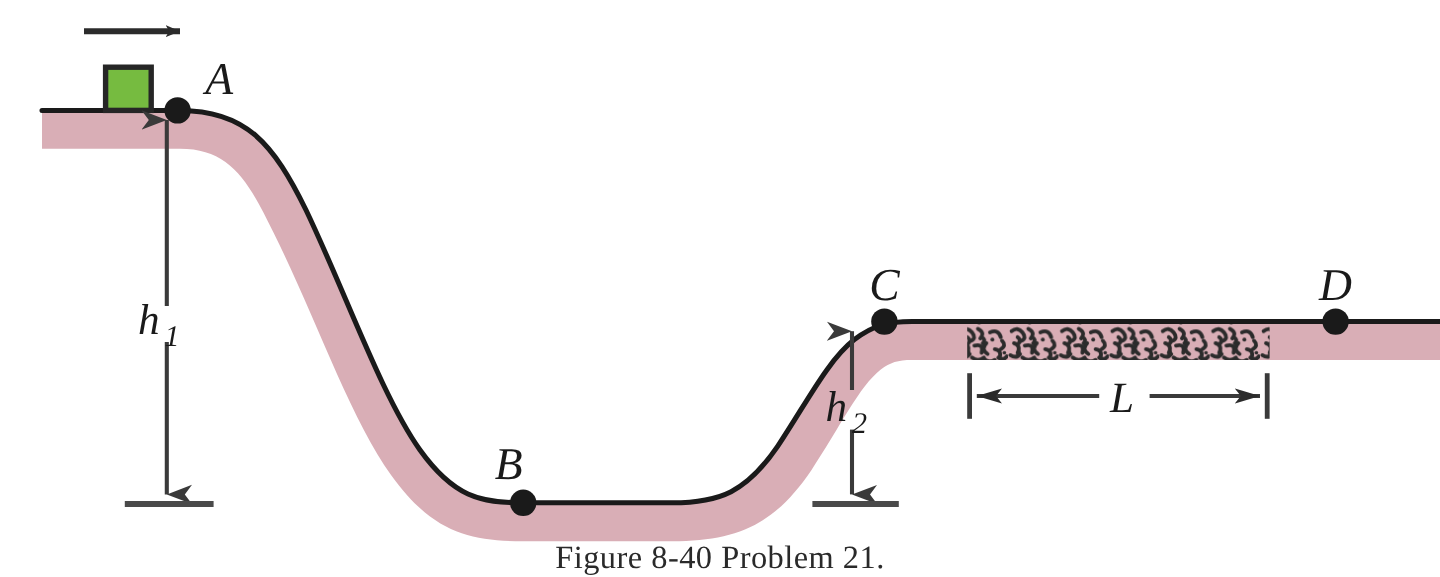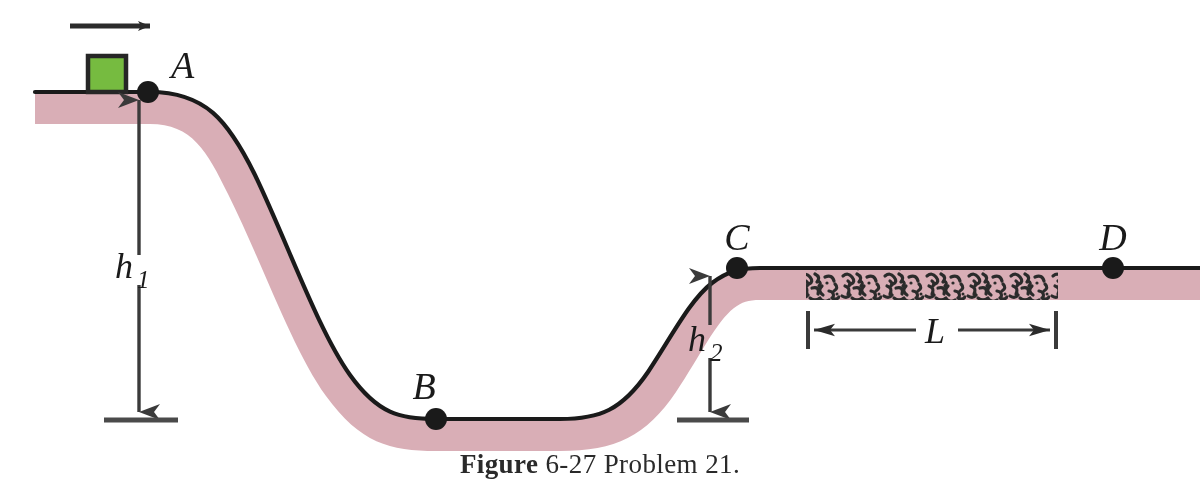--- a/index.html
+++ b/index.html
@@ -52,21 +52,21 @@
     height: 32px;
   }
   .caption {
     font-family: "Liberation Serif", serif;
     font-size: 27px;
     color: #2a2a2a;
     white-space: nowrap;
     letter-spacing: 0.4px;
   }
   .caption b {
-    font-weight: bold;
+    font-weight: normal;
   }
 </style>
 </head>
 <body>
 
 <div id="figure-root">
 
   <svg id="figure-svg" viewBox="0 0 1200 481" xmlns="http://www.w3.org/2000/svg">
 
     <defs>
@@ -193,16 +193,16 @@
     <g>
       <text class="lbl lbl-dim" x="688" y="351">h</text>
       <text class="lbl sub" x="710" y="361">2</text>
     </g>
 
     <text class="lbl lbl-dim" x="935" y="343" text-anchor="middle">L</text>
 
   </svg>
 
   <div class="caption-wrap">
-    <span class="caption"><b>Figure</b><span> 6-27  Problem 21.</span></span>
+    <span class="caption"><b>Figure</b><span> 8-40  Problem 21.</span></span>
   </div>
 
 </div>
 
 </body></html>

